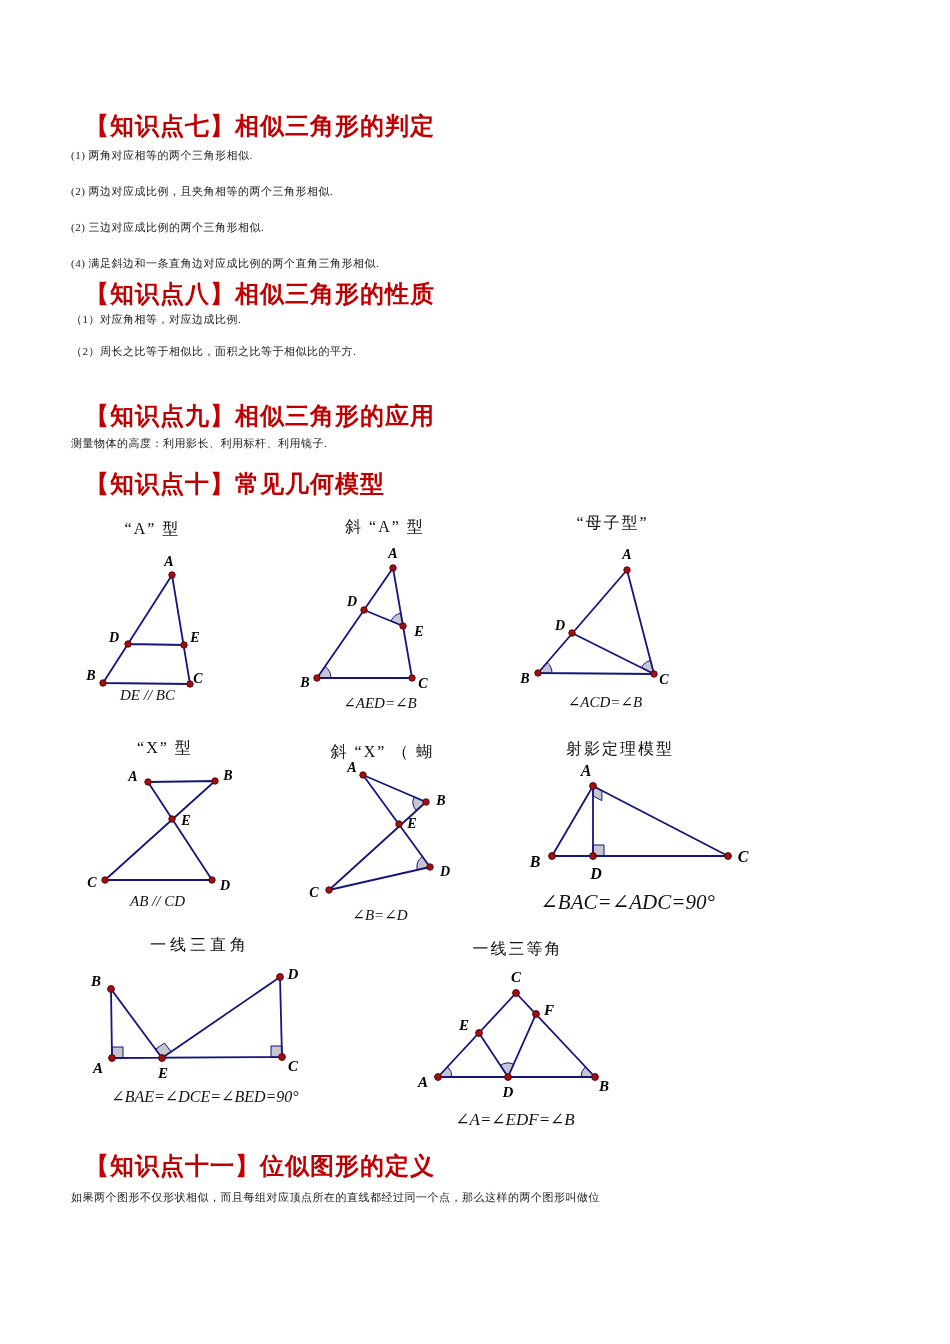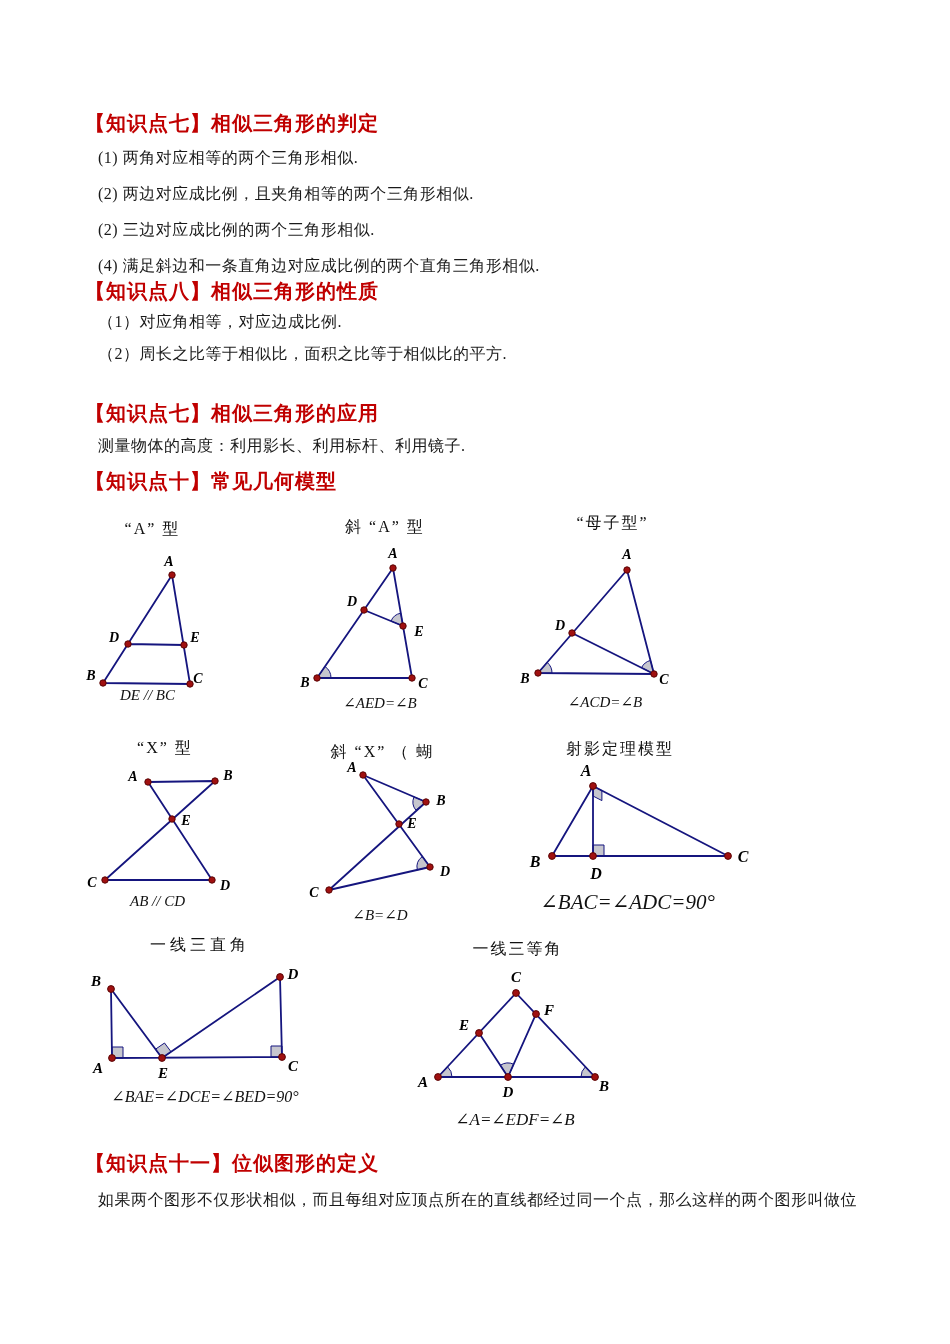--- a/index.html
+++ b/index.html
@@ -1,20 +1,20 @@
 <!DOCTYPE html>
 <html><head>
 <meta charset="utf-8">
 <style>
   html,body{margin:0;padding:0;background:#ffffff;}
   .page{position:relative;width:950px;height:1344px;background:#ffffff;overflow:hidden;
         font-family:"Liberation Serif","DejaVu Serif",serif;color:#1a1a1a;}
-  .hd{position:absolute;left:85px;margin:0;font-size:20px;font-weight:bold;color:#c00000;
+  .hd{position:absolute;left:85px;margin:0;font-size:24px;font-weight:bold;color:#c00000;
       white-space:nowrap;letter-spacing:1px;}
-  .line{position:absolute;left:98px;font-size:16px;white-space:nowrap;letter-spacing:0.5px;}
+  .line{position:absolute;left:71px;font-size:11px;white-space:nowrap;letter-spacing:0.5px;}
   .fig{position:absolute;}
   .fig-title{position:absolute;left:0;right:0;text-align:center;font-size:16px;color:#111;
       white-space:nowrap;letter-spacing:2px;}
   .fig-cap{position:absolute;text-align:center;font-size:15px;font-style:italic;color:#111;
       white-space:nowrap;}
   .fig svg{position:absolute;left:0;top:0;}
   .vl{position:absolute;transform:translate(-50%,-50%);font-size:14px;font-weight:bold;
       font-style:italic;color:#000;white-space:nowrap;}
   .edge{stroke:#15157e;stroke-width:1.8;fill:none;stroke-linecap:round;}
   .mark{fill:#c6c6ce;stroke:#15157e;stroke-width:1;}
@@ -28,21 +28,21 @@
   <h2 class="hd" style="top:110px">【知识点七】相似三角形的判定</h2>
   <div class="line" style="top:148px">(1) 两角对应相等的两个三角形相似.</div>
   <div class="line" style="top:184px">(2) 两边对应成比例，且夹角相等的两个三角形相似.</div>
   <div class="line" style="top:220px">(2) 三边对应成比例的两个三角形相似.</div>
   <div class="line" style="top:256px">(4) 满足斜边和一条直角边对应成比例的两个直角三角形相似.</div>
 
   <h2 class="hd" style="top:278px">【知识点八】相似三角形的性质</h2>
   <div class="line" style="top:312px">（1）对应角相等，对应边成比例.</div>
   <div class="line" style="top:344px">（2）周长之比等于相似比，面积之比等于相似比的平方.</div>
 
-  <h2 class="hd" style="top:400px">【知识点七】相似三角形的应用</h2>
+  <h2 class="hd" style="top:400px">【知识点九】相似三角形的应用</h2>
   <div class="line" style="top:436px">测量物体的高度：利用影长、利用标杆、利用镜子.</div>
 
   <h2 class="hd" style="top:468px">【知识点十】常见几何模型</h2>
 
   <div class="fig" style="left:85px;top:505px;width:135px;height:205px">
     <div class="fig-title" style="top:14px">“A” 型</div>
     <svg width="135" height="205" viewBox="0 0 135 205">
       <g class="edge">
         <path d="M87,70 L18,178 M87,70 L105,179 M43,139 L99,140 M18,178 L105,179"></path>
       </g>

